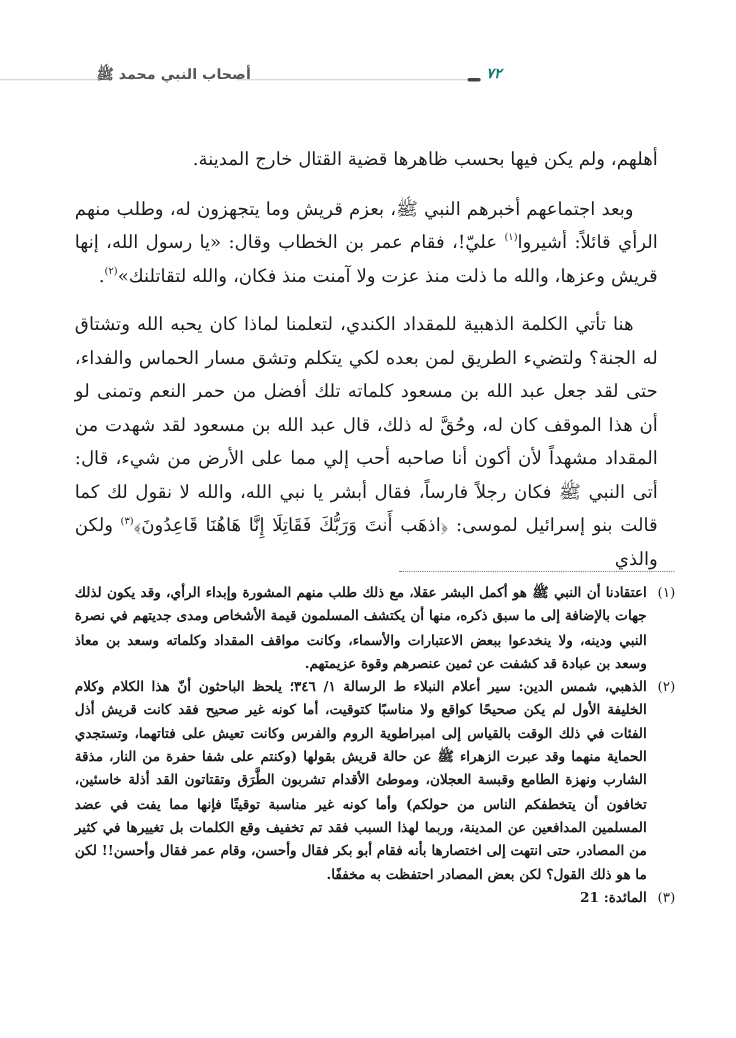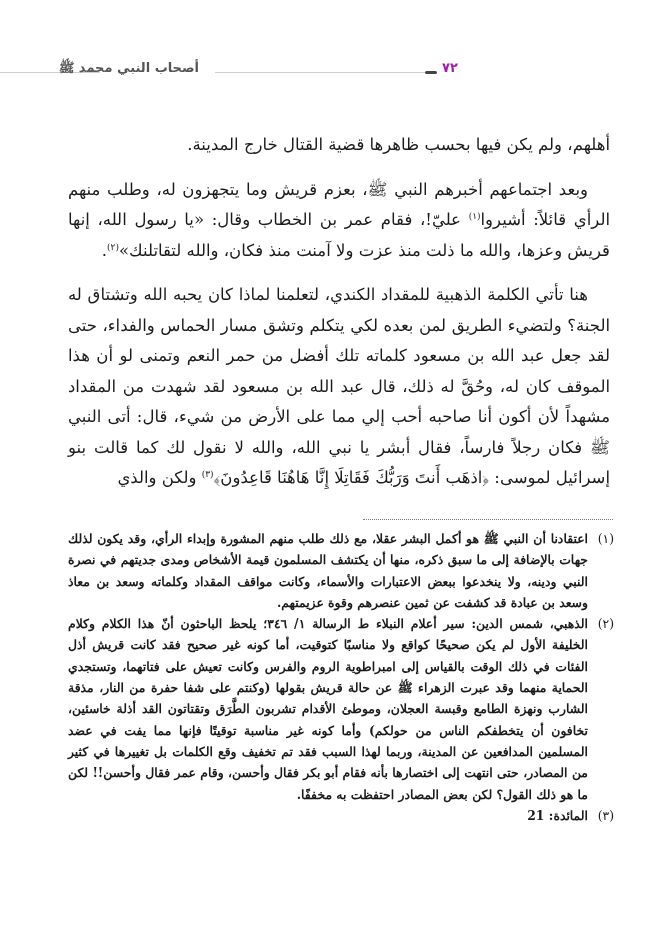--- a/index.html
+++ b/index.html
@@ -9,34 +9,34 @@
       color: #1a1a1a;
     }
     .header {
       position: absolute; top: 60px; left: 0; width: 669px; height: 30px;
     }
     .hline { position: absolute; height: 1px; background: #cfcfcf; top: 12px; }
     .hline.left { left: 0; width: 100px; }
     .hline.mid { left: 215px; width: 210px; }
     .hline-dash { position: absolute; left: 425px; top: 11px; width: 12px; height: 3px; background: #444; border-radius: 2px; }
     .running-title {
-      position: absolute; left: 91px; top: 0; width: 108px; text-align: center;
+      position: absolute; left: 120px; top: 0; width: 108px; text-align: center;
       font-family: "DejaVu Sans", "Liberation Sans", sans-serif; font-weight: bold;
       font-size: 13px; color: #555; direction: rtl; white-space: nowrap;
     }
     .page-number {
       position: absolute; left: 442px; top: 0; font-family: "DejaVu Sans", "Liberation Sans", sans-serif;
-      font-size: 13px; color: #a21caf; font-weight: bold;
+      font-size: 13px; color: #0f766e; font-weight: bold; font-style: italic;
     }
     .main {
       position: absolute; top: 130px; left: 68px; width: 546px;
       direction: rtl; text-align: justify;
       font-size: 16.5px; line-height: 30.5px;
     }
-    .main p { margin: 0 4px 14px 0; text-indent: 22px; }
+    .main p { margin: 0 16px 14px 0; text-indent: 22px; }
     .main p.first { text-indent: 0; }
     sup { font-size: 9px; line-height: 0; }
     .sep {
       position: absolute; top: 519px; left: 363px; width: 250px; height: 0;
       border-top: 1px dotted #777;
     }
     .footnotes {
       position: absolute; top: 528px; left: 68px; width: 546px;
       direction: rtl; text-align: justify;
       font-size: 12.4px; line-height: 21.3px;

